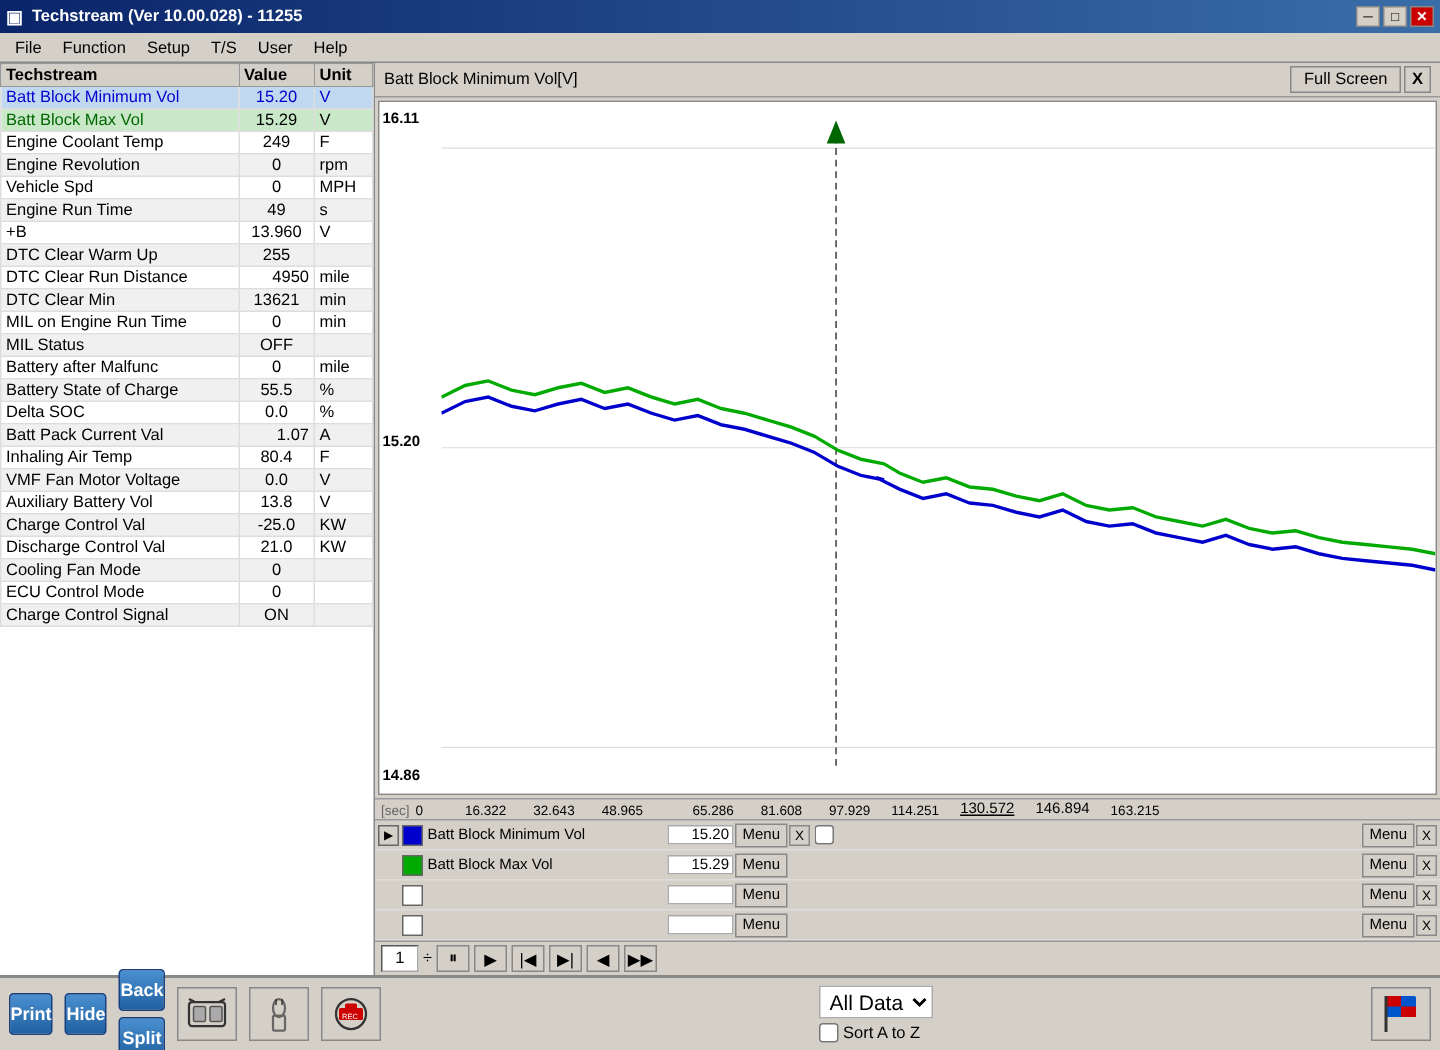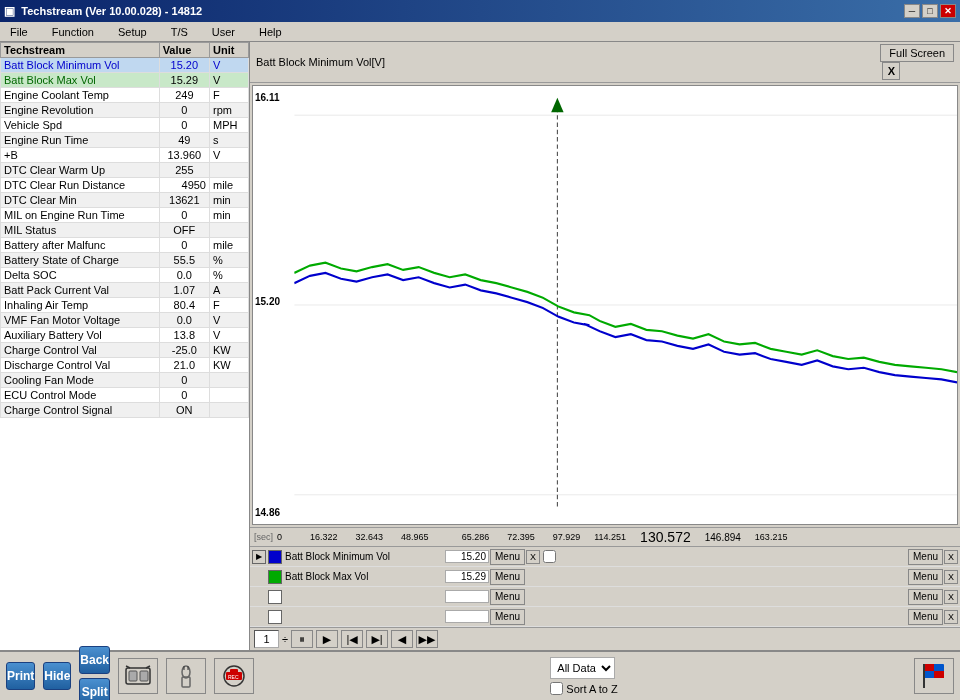--- a/index.html
+++ b/index.html
@@ -29,21 +29,21 @@
     }
 
     
     .menu-bar {
       background: #d4d0c8;
       height: 20px;
       display: flex;
       align-items: center;
       padding: 0 4px;
       border-bottom: 1px solid #888;
-      gap: 12px;
+      gap: 2px;
     }
     .menu-item {
       padding: 1px 6px;
       cursor: pointer;
       font-size: 11px;
     }
 
     
     .main-content {
       display: flex;
@@ -251,21 +251,21 @@
     .bottom-icon-btn {
       background: #d4d0c8;
       border: 1px solid #888;
       width: 40px; height: 36px;
       cursor: pointer;
       display: flex; align-items: center; justify-content: center;
     }
     .bottom-spacer { flex: 1; }
     .dropdown-select {
       height: 22px;
-      font-size: 11px;
+      font-size: 14px;
       border: 1px solid #aaa;
       background: white;
       padding: 0 2px;
     }
     .sort-checkbox-row { display: flex; align-items: center; gap: 3px; font-size: 11px; }
     .flag-icon {
       width: 40px; height: 36px;
       background: #d4d0c8;
       border: 1px solid #888;
       display: flex; align-items: center; justify-content: center;
@@ -276,21 +276,21 @@
     .left-panel::-webkit-scrollbar { width: 12px; }
     .left-panel::-webkit-scrollbar-track { background: #d4d0c8; }
     .left-panel::-webkit-scrollbar-thumb { background: #888; border: 1px solid #666; }
   </style>
 </head>
 <body>
 
 <div class="title-bar">
   <div style="display:flex;align-items:center;">
     <span style="font-size:12px;margin-right:6px;">▣</span>
-    <span>Techstream (Ver 10.00.028) - 14812</span>
+    <span>Techstream (Ver 10.00.028) - 11255</span>
   </div>
   <div class="title-bar-controls">
     <div class="title-bar-btn">─</div>
     <div class="title-bar-btn">□</div>
     <div class="title-bar-btn" style="background:#c00;color:white;">✕</div>
   </div>
 </div>
 
 <div class="menu-bar">
   <span class="menu-item">File</span>
@@ -383,21 +383,21 @@
             <td style="text-align: center;">55.5</td>
             <td>%</td>
           </tr>
           <tr>
             <td>Delta SOC</td>
             <td style="text-align: center;">0.0</td>
             <td>%</td>
           </tr>
           <tr>
             <td>Batt Pack Current Val</td>
-            <td style="text-align: center;">1.07</td>
+            <td style="text-align: right;">1.07</td>
             <td>A</td>
           </tr>
           <tr>
             <td>Inhaling Air Temp</td>
             <td style="text-align: center;">80.4</td>
             <td>F</td>
           </tr>
           <tr>
             <td>VMF Fan Motor Voltage</td>
             <td style="text-align: center;">0.0</td>
@@ -434,21 +434,21 @@
             <td></td>
           </tr>
         </tbody>
     </table>
   </div>
 
   <div class="right-panel">
 
     <div class="chart-header">
       <span class="chart-title">Batt Block Minimum Vol[V]</span>
-      <div style="display:flex;align-items:flex-start;flex-direction:column;">
+      <div style="display:flex;align-items:flex-end;">
         <button class="fullscreen-btn">Full Screen</button>
         <div class="close-x-btn">X</div>
       </div>
     </div>
 
     <div class="chart-area">
       
       <div class="y-label" style="top:6px;">16.11</div>
       <div class="y-label" style="top:48%;">15.20</div>
       <div class="y-label" style="bottom:6px;">14.86</div>
@@ -474,24 +474,24 @@
 
     <div class="chart-bottom">
 
       <div class="x-axis-row">
         <span style="margin-right:4px;font-size:9px;color:#666;">[sec]</span>
         <span style="font-size:9px;">0</span>
         <span style="font-size:9px;margin-left:28px;">16.322</span>
         <span style="font-size:9px;margin-left:18px;">32.643</span>
         <span style="font-size:9px;margin-left:18px;">48.965</span>
         <span style="font-size:9px;margin-left:18px;padding-left:15px;">65.286</span>
-        <span style="font-size:9px;margin-left:18px;">72.395</span>
+        <span style="font-size:9px;margin-left:18px;">81.608</span>
         <span style="font-size:9px;margin-left:18px;">97.929</span>
         <span style="font-size:9px;margin-left:14px;">114.251</span>
-        <span style="font-size:14px;margin-left:14px;">130.572</span>
+        <span style="font-size:10px;margin-left:14px;text-decoration:underline;">130.572</span>
         <span style="font-size:10px;margin-left:14px;">146.894</span>
         <span style="font-size:9px;margin-left:14px;">163.215</span>
       </div>
 
       <div class="legend-row">
         <div class="legend-play-btn">▶</div>
         <div class="legend-color-box" style="background:#0000cc;"></div>
         <span class="legend-label">Batt Block Minimum Vol</span>
         <input class="legend-value" type="text" value="15.20" readonly="" style="width: 44px;">
         <button class="legend-menu-btn">Menu</button>

